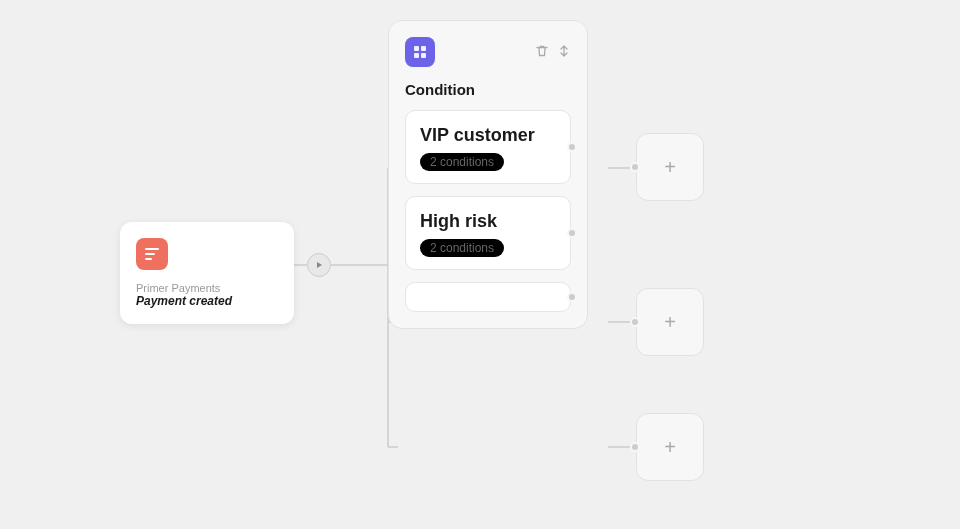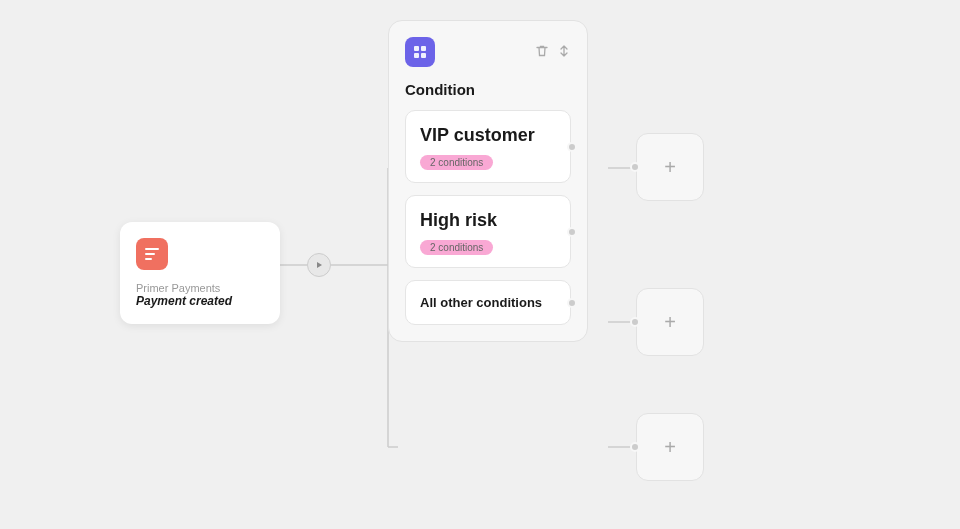--- a/index.html
+++ b/index.html
@@ -26,21 +26,21 @@
       width: 100%;
       height: 100%;
       pointer-events: none;
     }
 
     
     .node-payment {
       position: absolute;
       left: 120px;
       top: 222px;
-      width: 160px;
+      width: 174px;
       background: #fff;
       border-radius: 12px;
       padding: 16px;
       box-shadow: 0 2px 8px rgba(0,0,0,0.08);
       display: flex;
       flex-direction: column;
       gap: 8px;
     }
 
     .node-payment-icon {
@@ -148,24 +148,24 @@
 
     .sub-card-title {
       font-size: 18px;
       font-weight: 600;
       color: #1a1a1a;
       margin-bottom: 6px;
     }
 
     .sub-card-badge {
       display: inline-block;
-      background: #f9a8d4;
+      background: #000000;
       border-radius: 20px;
       padding: 2px 10px;
-      font-size: 10px;
+      font-size: 12px;
       color: #666;
     }
 
     .sub-card-dot {
       position: absolute;
       right: -7px;
       top: 50%;
       transform: translateY(-50%);
       width: 10px;
       height: 10px;
@@ -304,21 +304,20 @@
       <div class="sub-card-dot"></div>
     </div>
 
     <div class="sub-card">
       <div class="sub-card-title">High risk</div>
       <span class="sub-card-badge">2 conditions</span>
       <div class="sub-card-dot"></div>
     </div>
 
     <div class="all-other-card">
-      <div class="all-other-title">All other conditions</div>
       <div class="all-other-dot"></div>
     </div>
   </div>
 
   <div class="plus-card" style="left: 636px; top: 133px;">
 
     <div class="connector-dot-left" style="left: -7px; top: 50%; transform: translateY(-50%);"></div>
     <span style="font-size:20px; color:#aaa;">+</span>
   </div>
 

